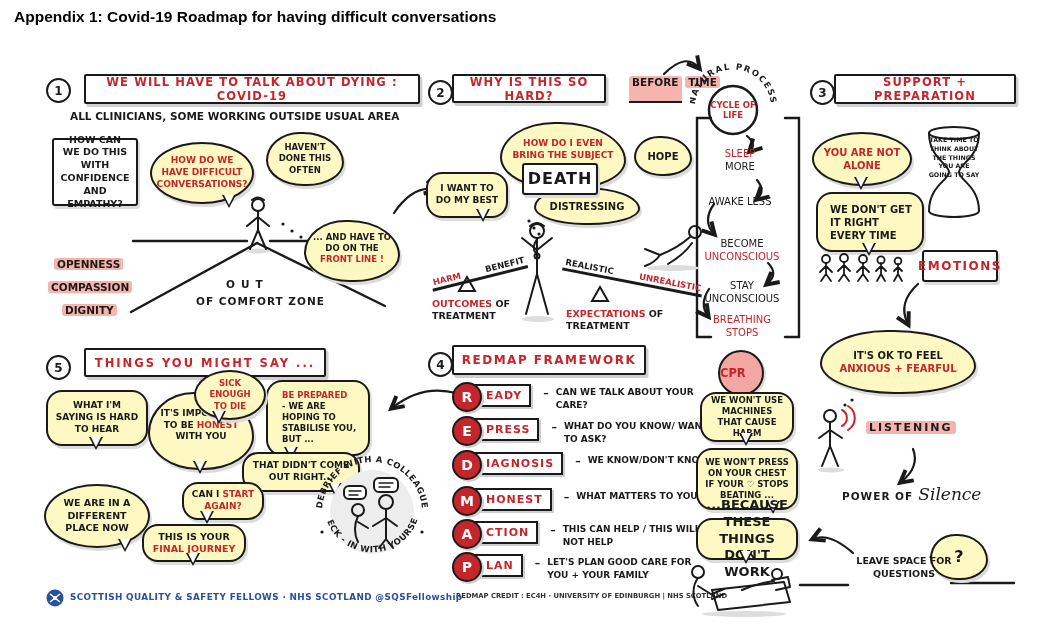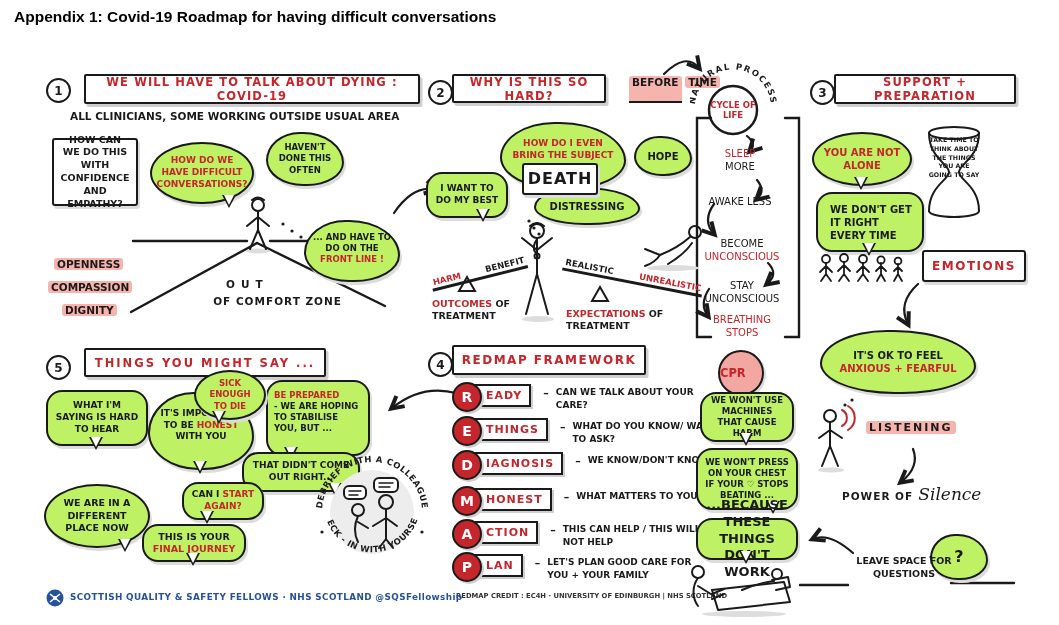--- a/index.html
+++ b/index.html
@@ -9,21 +9,21 @@
   .hw{font-weight:bold;}
   .red{color:var(--red);}
   .hl{background:var(--pink);padding:0 3px;border-radius:3px;display:inline-block;}
   .title{position:absolute;left:14px;top:8px;font-family:"Liberation Sans",sans-serif;
          font-weight:bold;font-size:15.5px;color:#000;}
   .num{position:absolute;width:21px;height:21px;border:2px solid #1a1a1a;border-radius:50%;
        background:#fff;font-weight:bold;font-size:12px;display:flex;align-items:center;justify-content:center;}
   .hdr{position:absolute;border:2.5px solid #1a1a1a;background:#fff;color:var(--red);font-weight:bold;
        letter-spacing:1.1px;text-align:center;display:flex;align-items:center;justify-content:center;
        box-shadow:2.5px 3px 0 #cfcfcf;border-radius:2px;}
-  .bub{position:absolute;background:#bef264;border:2px solid #1a1a1a;text-align:center;font-weight:bold;
+  .bub{position:absolute;background:#fef9c3;border:2px solid #1a1a1a;text-align:center;font-weight:bold;
        display:flex;flex-direction:column;align-items:center;justify-content:center;
        padding:4px 6px;box-sizing:border-box;line-height:1.3;box-shadow:2px 3px 0 #dcdcdc;}
   .round{border-radius:50%;}
   .soft{border-radius:16px;}
   .cloud{border-radius:45% 55% 50% 50% / 55% 60% 45% 50%;}
   .box{position:absolute;background:#fff;border:2px solid #1a1a1a;border-radius:3px;text-align:center;
        font-weight:bold;display:flex;flex-direction:column;align-items:center;justify-content:center;
        padding:4px 5px;box-sizing:border-box;line-height:1.35;box-shadow:2px 3px 0 #dcdcdc;}
   
   .tb::before,.tbl::before,.tbr::before{content:"";position:absolute;bottom:-13px;border:7px solid transparent;border-top:13px solid #1a1a1a;}
@@ -122,21 +122,21 @@
         <circle cx="20" cy="9" r="6"></circle>
       <path d="M20 15 L20 34 M20 21 L9 30 M20 21 L31 30 M20 34 L12 53 M20 34 L28 53"></path>
     </g>
   </svg>
 
   <span class="abs hw hl" style="left:54px;top:258px;font-size:10.5px">OPENNESS</span>
   <span class="abs hw hl" style="left:48px;top:281px;font-size:10.5px">COMPASSION</span>
   <span class="abs hw hl" style="left:62px;top:304px;font-size:10.5px">DIGNITY</span>
 
   <div class="abs hw" style="left:226px;top:278px;font-size:10.5px;letter-spacing:6px">OUT</div>
-  <div class="abs hw" style="left:196px;top:295px;width:146px;text-align:right;font-size:10.5px;letter-spacing:1px">OF COMFORT ZONE</div>
+  <div class="abs hw" style="left:196px;top:295px;width:146px;text-align:left;font-size:10.5px;letter-spacing:1px">OF COMFORT ZONE</div>
 
   <div class="num" style="left:428px;top:80px">2</div>
   <div class="hdr" style="left:452px;top:74px;width:150px;height:25px;font-size:11.5px">WHY IS THIS SO HARD?</div>
 
   <div class="abs hw" style="left:629px;top:74px;font-size:10.5px;text-align:center">
     <div class="hl" style="border-radius:3px 3px 0 0;border-bottom:2.5px solid #1a1a1a;padding-bottom:13px">BEFORE</div>
     <div class="hl" style="margin-top:2px">TIME</div>
   </div>
 
   <div class="bub cloud" style="left:500px;top:122px;width:126px;height:68px;font-size:9px">
@@ -228,21 +228,21 @@
       <circle cx="28" cy="8" r="4"></circle>
         <path d="M28 12 L28 24 M28 15 L22 21 M28 15 L34 21 M28 24 L23 31 M28 24 L33 31"></path>
       <circle cx="47" cy="9" r="4"></circle>
         <path d="M47 13 L47 24 M47 16 L41 22 M47 16 L53 22 M47 24 L42 31 M47 24 L52 31"></path>
       <circle cx="65" cy="10" r="3.6"></circle>
         <path d="M65 13 L65 24 M65 16 L60 21 M65 16 L70 21 M65 24 L61 31 M65 24 L69 31"></path>
       <circle cx="82" cy="11" r="3.4"></circle>
         <path d="M82 14 L82 24 M82 17 L78 21 M82 17 L86 21 M82 24 L78 31 M82 24 L86 31"></path>
     </g>
   </svg>
-  <div class="box" style="left:922px;top:250px;width:104px;height:32px;border-width:2.5px;font-size:12px;letter-spacing:1.5px">
+  <div class="box" style="left:922px;top:250px;width:76px;height:32px;border-width:2.5px;font-size:12px;letter-spacing:1.5px">
     <span class="red">EMOTIONS</span>
   </div>
 
   <div class="bub cloud" style="left:820px;top:330px;width:156px;height:64px;font-size:10px">
     <span>IT'S OK TO FEEL</span>
     <span class="red">ANXIOUS + FEARFUL</span>
   </div>
 
   <svg class="abs" style="left:814px;top:404px" width="50" height="70">
     <ellipse cx="17" cy="66" rx="13" ry="2.5" fill="#ddd"></ellipse>
@@ -268,21 +268,21 @@
   <div class="num" style="left:46px;top:355px">5</div>
   <div class="hdr" style="left:84px;top:348px;width:238px;height:25px;font-size:11.5px;letter-spacing:2px">THINGS YOU MIGHT SAY ...</div>
 
   <div class="bub soft tb" style="left:46px;top:390px;width:102px;height:56px;font-size:9px">WHAT I'M SAYING IS HARD TO HEAR</div>
   <div class="bub cloud tb" style="left:148px;top:392px;width:106px;height:78px;font-size:9px;display:block;padding-top:14px">
     <span>IT'S IMPORTANT TO BE </span><span class="red">HONEST</span><span> WITH YOU</span>
   </div>
   <div class="bub round tbl" style="left:194px;top:370px;width:72px;height:50px;font-size:8.5px;z-index:2">
     <span class="red">SICK ENOUGH TO DIE</span>
   </div>
-  <div class="bub soft tbl" style="left:266px;top:380px;width:104px;height:76px;font-size:8.5px;text-align:left;align-items:flex-start;display:block;padding:8px 8px 4px 6px">
+  <div class="bub soft tbl" style="left:266px;top:380px;width:104px;height:76px;font-size:8.5px;text-align:left;align-items:flex-start;display:block;padding:8px 8px 4px 14px">
     <span class="red" style="display:block">BE PREPARED</span>
     <span>- WE ARE HOPING TO STABILISE YOU, BUT ...</span>
   </div>
   <div class="bub soft tbr" style="left:242px;top:452px;width:118px;height:40px;font-size:9px">THAT DIDN'T COME OUT RIGHT...</div>
   <div class="bub round tbr" style="left:44px;top:484px;width:106px;height:64px;font-size:9.5px">WE ARE IN A DIFFERENT PLACE NOW</div>
   <div class="bub soft tb" style="left:142px;top:524px;width:104px;height:38px;font-size:9.5px">
     <span>THIS IS YOUR</span>
     <span class="red">FINAL JOURNEY</span>
   </div>
   <div class="bub soft tbl" style="left:182px;top:482px;width:82px;height:38px;font-size:9px">
@@ -319,21 +319,21 @@
   <div class="hdr" style="left:452px;top:345px;width:190px;height:26px;font-size:12px;letter-spacing:1.5px">REDMAP FRAMEWORK</div>
 
   <div class="rm-row" style="top:382px">
     <span class="rm-circ">R</span>
     <span class="rm-box">EADY</span>
     <span class="rm-dash">–</span>
     <span class="rm-desc">CAN WE TALK ABOUT YOUR CARE?</span>
   </div>
   <div class="rm-row" style="top:416px">
     <span class="rm-circ">E</span>
-    <span class="rm-box">THINGS</span>
+    <span class="rm-box">PRESS</span>
     <span class="rm-dash">–</span>
     <span class="rm-desc">WHAT DO YOU KNOW/ WANT TO ASK?</span>
   </div>
   <div class="rm-row" style="top:450px">
     <span class="rm-circ">D</span>
     <span class="rm-box">IAGNOSIS</span>
     <span class="rm-dash">–</span>
     <span class="rm-desc">WE KNOW/DON'T KNOW</span>
   </div>
   <div class="rm-row" style="top:486px">

